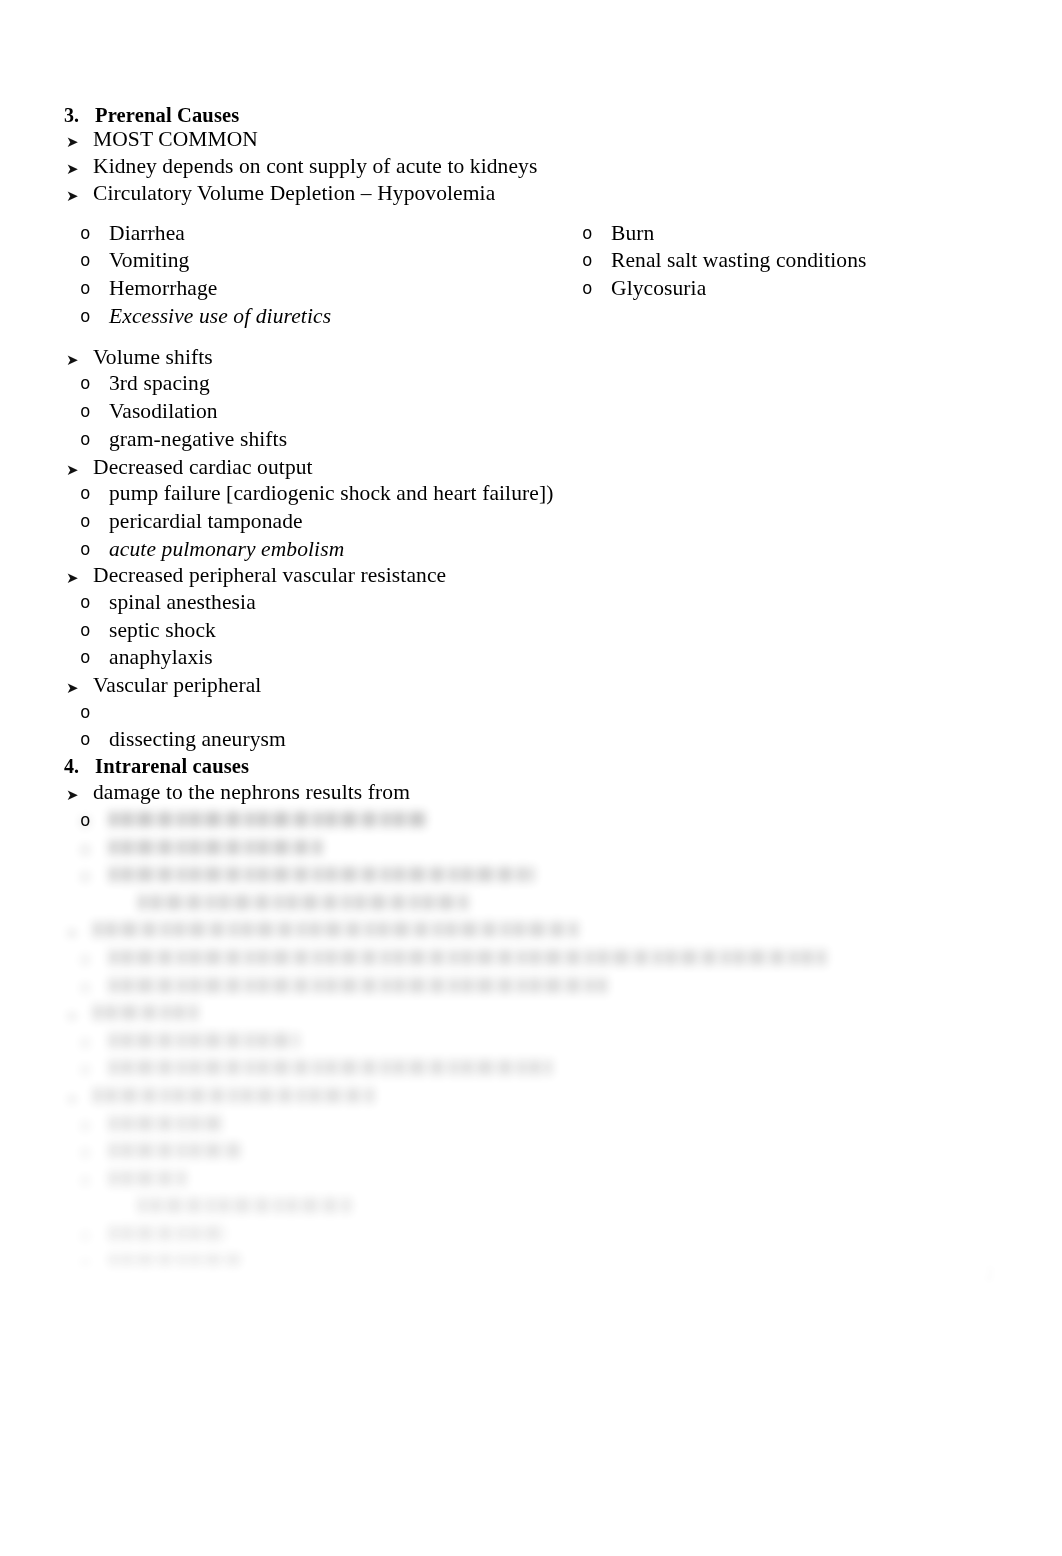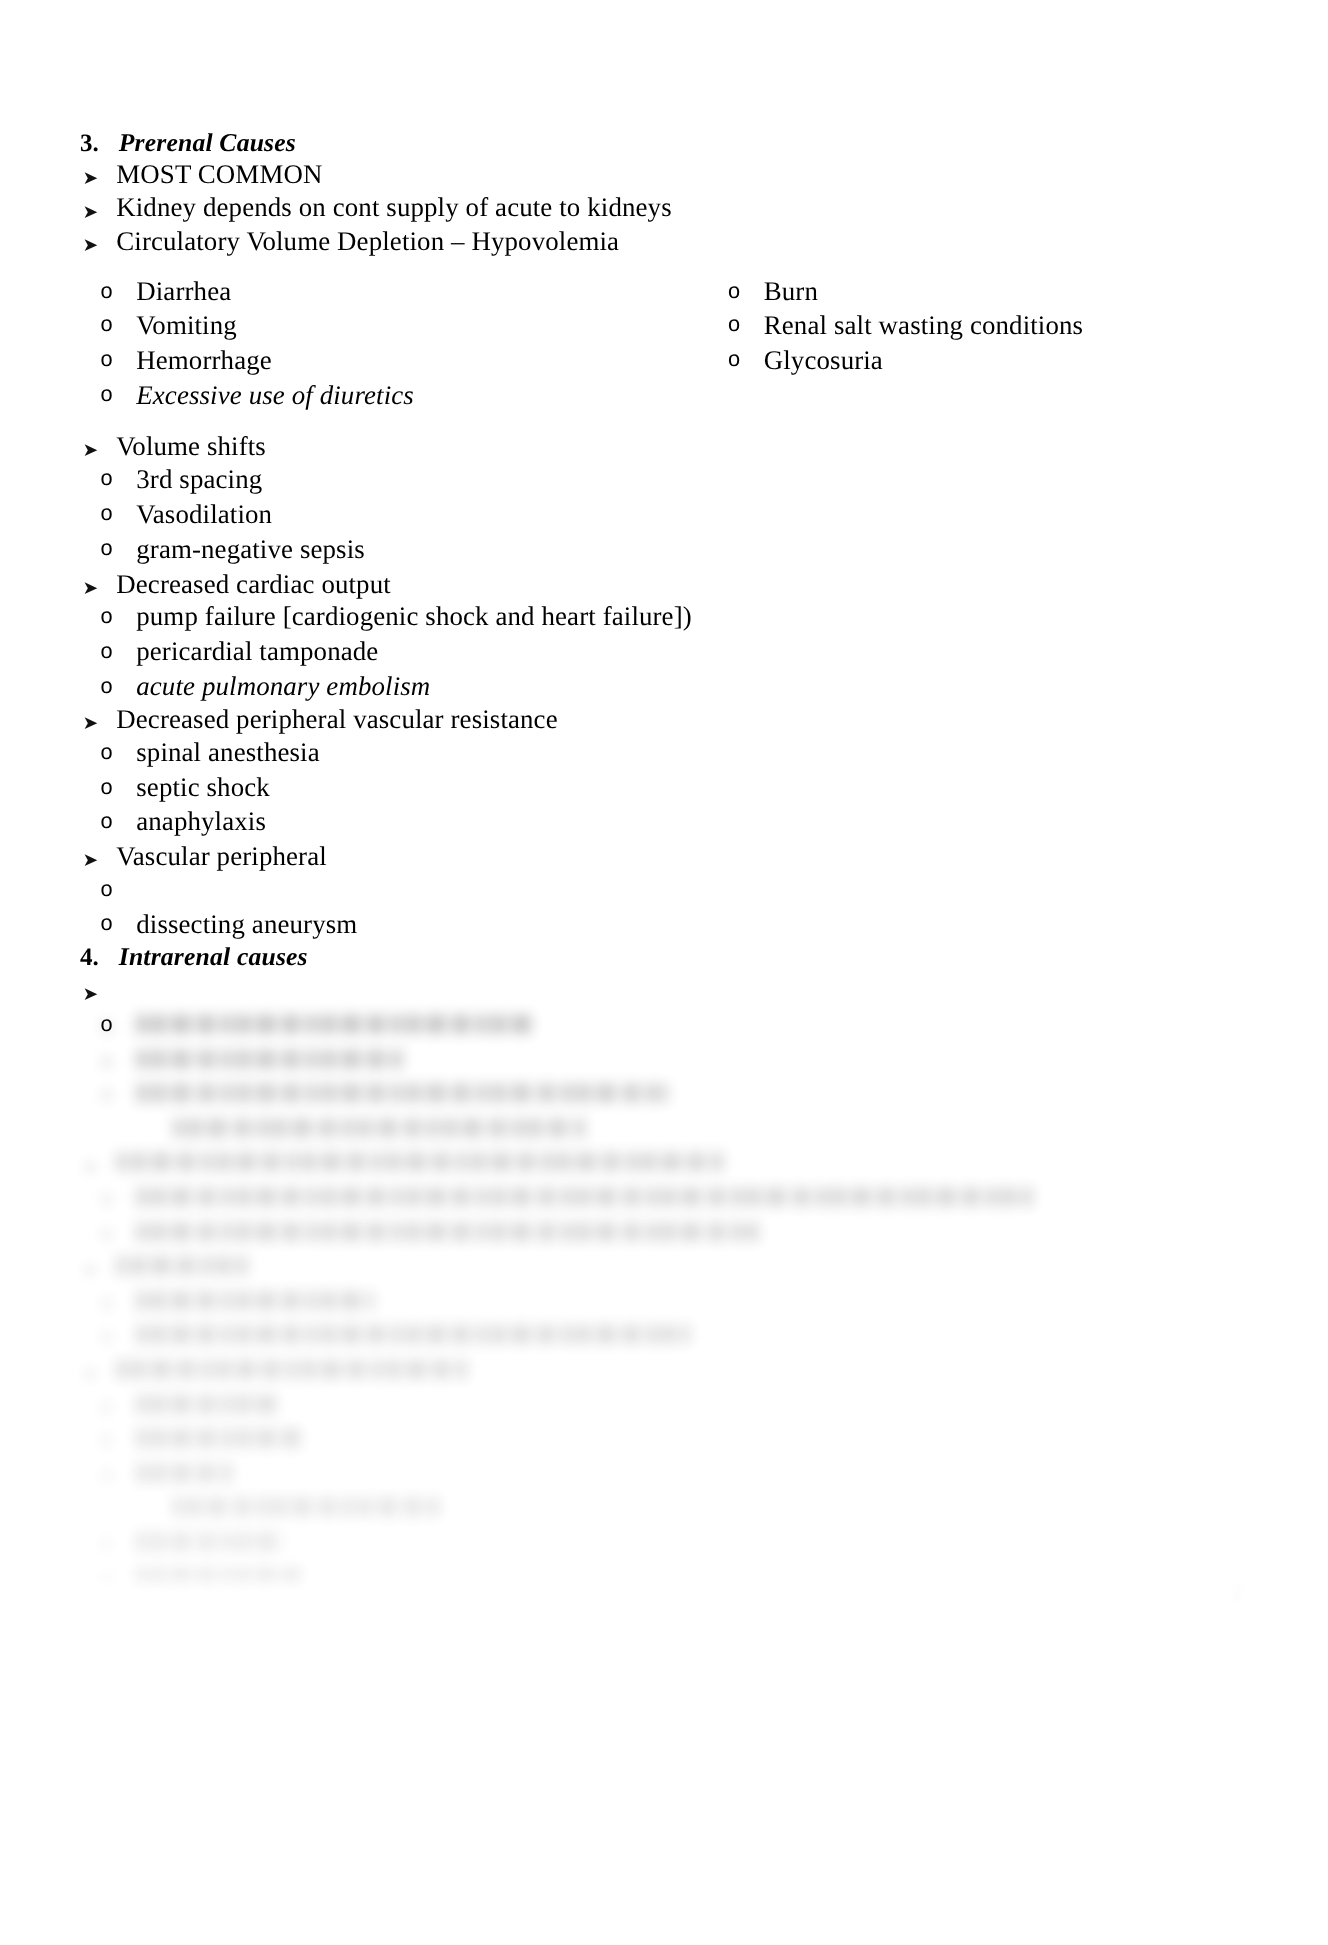--- a/index.html
+++ b/index.html
@@ -42,21 +42,20 @@
 
   
   .num-marker {
     font-weight: bold;
     font-size: 20px;
   }
   .num-text {
     font-weight: bold;
     font-size: 20.5px;
     letter-spacing: 0.15px;
-    font-style: italic;
   }
 
   
   .arrow-marker {
     font-size: 15px;
     font-family: "DejaVu Sans", sans-serif;
     color: #111;
   }
 
   
@@ -156,21 +155,21 @@
   <div class="bullet arrow-marker" style="left:66px; top:347px;">➤</div>
   <div class="line" style="left:93px; top:344px;">Volume shifts</div>
 
   <div class="bullet o-marker" style="left:80px; top:371px;">o</div>
   <div class="line" style="left:109px; top:370px;">3rd spacing</div>
 
   <div class="bullet o-marker" style="left:80px; top:399px;">o</div>
   <div class="line" style="left:109px; top:398px;">Vasodilation</div>
 
   <div class="bullet o-marker" style="left:80px; top:427px;">o</div>
-  <div class="line" style="left:109px; top:426px;">gram-negative sepsis</div>
+  <div class="line" style="left:109px; top:426px;">gram-negative shifts</div>
 
   <div class="bullet arrow-marker" style="left:66px; top:457px;">➤</div>
   <div class="line" style="left:93px; top:454px;">Decreased cardiac output</div>
 
   <div class="bullet o-marker" style="left:80px; top:481px;">o</div>
   <div class="line" style="left:109px; top:480px;">pump failure [cardiogenic shock and heart failure])</div>
 
   <div class="bullet o-marker" style="left:80px; top:509px;">o</div>
   <div class="line" style="left:109px; top:508px;">pericardial tamponade</div>
 
@@ -194,20 +193,21 @@
 
   <div class="bullet o-marker" style="left:80px; top:700px;">o</div>
 
   <div class="bullet o-marker" style="left:80px; top:727px;">o</div>
   <div class="line" style="left:109px; top:726px;">dissecting aneurysm</div>
 
   <div class="line num-marker" style="left:64px; top:753px;">4.</div>
   <div class="line num-text" style="left:95px; top:753px;">Intrarenal causes</div>
 
   <div class="bullet arrow-marker" style="left:66px; top:782px;">➤</div>
+  <div class="line" style="left:93px; top:779px;">damage to the nephrons results from</div>
 
   <div id="obscured-region">
     <div class="blur-inner" id="obscured-lines">
         <div class="bullet o-marker" style="left: 80px; top: 11px;">o</div>
         <div style="position: absolute; left: 109px; top: 14px; width: 316px; height: 15px; background: repeating-linear-gradient(to right, rgb(43, 43, 43) 0px, rgb(43, 43, 43) 9px, rgba(0, 0, 0, 0) 9px, rgba(0, 0, 0, 0) 12px, rgb(43, 43, 43) 12px, rgb(43, 43, 43) 24px, rgba(0, 0, 0, 0) 24px, rgba(0, 0, 0, 0) 28px, rgb(43, 43, 43) 28px, rgb(43, 43, 43) 44px, rgba(0, 0, 0, 0) 44px, rgba(0, 0, 0, 0) 49px, rgb(43, 43, 43) 49px, rgb(43, 43, 43) 63px, rgba(0, 0, 0, 0) 63px, rgba(0, 0, 0, 0) 68px);"></div>
         <div class="bullet o-marker" style="left: 80px; top: 38.6px;">o</div>
         <div style="position: absolute; left: 109px; top: 41.6px; width: 216px; height: 15px; background: repeating-linear-gradient(to right, rgb(43, 43, 43) 0px, rgb(43, 43, 43) 9px, rgba(0, 0, 0, 0) 9px, rgba(0, 0, 0, 0) 12px, rgb(43, 43, 43) 12px, rgb(43, 43, 43) 24px, rgba(0, 0, 0, 0) 24px, rgba(0, 0, 0, 0) 28px, rgb(43, 43, 43) 28px, rgb(43, 43, 43) 44px, rgba(0, 0, 0, 0) 44px, rgba(0, 0, 0, 0) 49px, rgb(43, 43, 43) 49px, rgb(43, 43, 43) 63px, rgba(0, 0, 0, 0) 63px, rgba(0, 0, 0, 0) 68px);"></div>
         <div class="bullet o-marker" style="left: 80px; top: 66.2px;">o</div>
         <div style="position: absolute; left: 109px; top: 69.2px; width: 425px; height: 15px; background: repeating-linear-gradient(to right, rgb(43, 43, 43) 0px, rgb(43, 43, 43) 9px, rgba(0, 0, 0, 0) 9px, rgba(0, 0, 0, 0) 12px, rgb(43, 43, 43) 12px, rgb(43, 43, 43) 24px, rgba(0, 0, 0, 0) 24px, rgba(0, 0, 0, 0) 28px, rgb(43, 43, 43) 28px, rgb(43, 43, 43) 44px, rgba(0, 0, 0, 0) 44px, rgba(0, 0, 0, 0) 49px, rgb(43, 43, 43) 49px, rgb(43, 43, 43) 63px, rgba(0, 0, 0, 0) 63px, rgba(0, 0, 0, 0) 68px);"></div>
         <div style="position: absolute; left: 138px; top: 96.8px; width: 330px; height: 15px; background: repeating-linear-gradient(to right, rgb(43, 43, 43) 0px, rgb(43, 43, 43) 9px, rgba(0, 0, 0, 0) 9px, rgba(0, 0, 0, 0) 12px, rgb(43, 43, 43) 12px, rgb(43, 43, 43) 24px, rgba(0, 0, 0, 0) 24px, rgba(0, 0, 0, 0) 28px, rgb(43, 43, 43) 28px, rgb(43, 43, 43) 44px, rgba(0, 0, 0, 0) 44px, rgba(0, 0, 0, 0) 49px, rgb(43, 43, 43) 49px, rgb(43, 43, 43) 63px, rgba(0, 0, 0, 0) 63px, rgba(0, 0, 0, 0) 68px);"></div>

